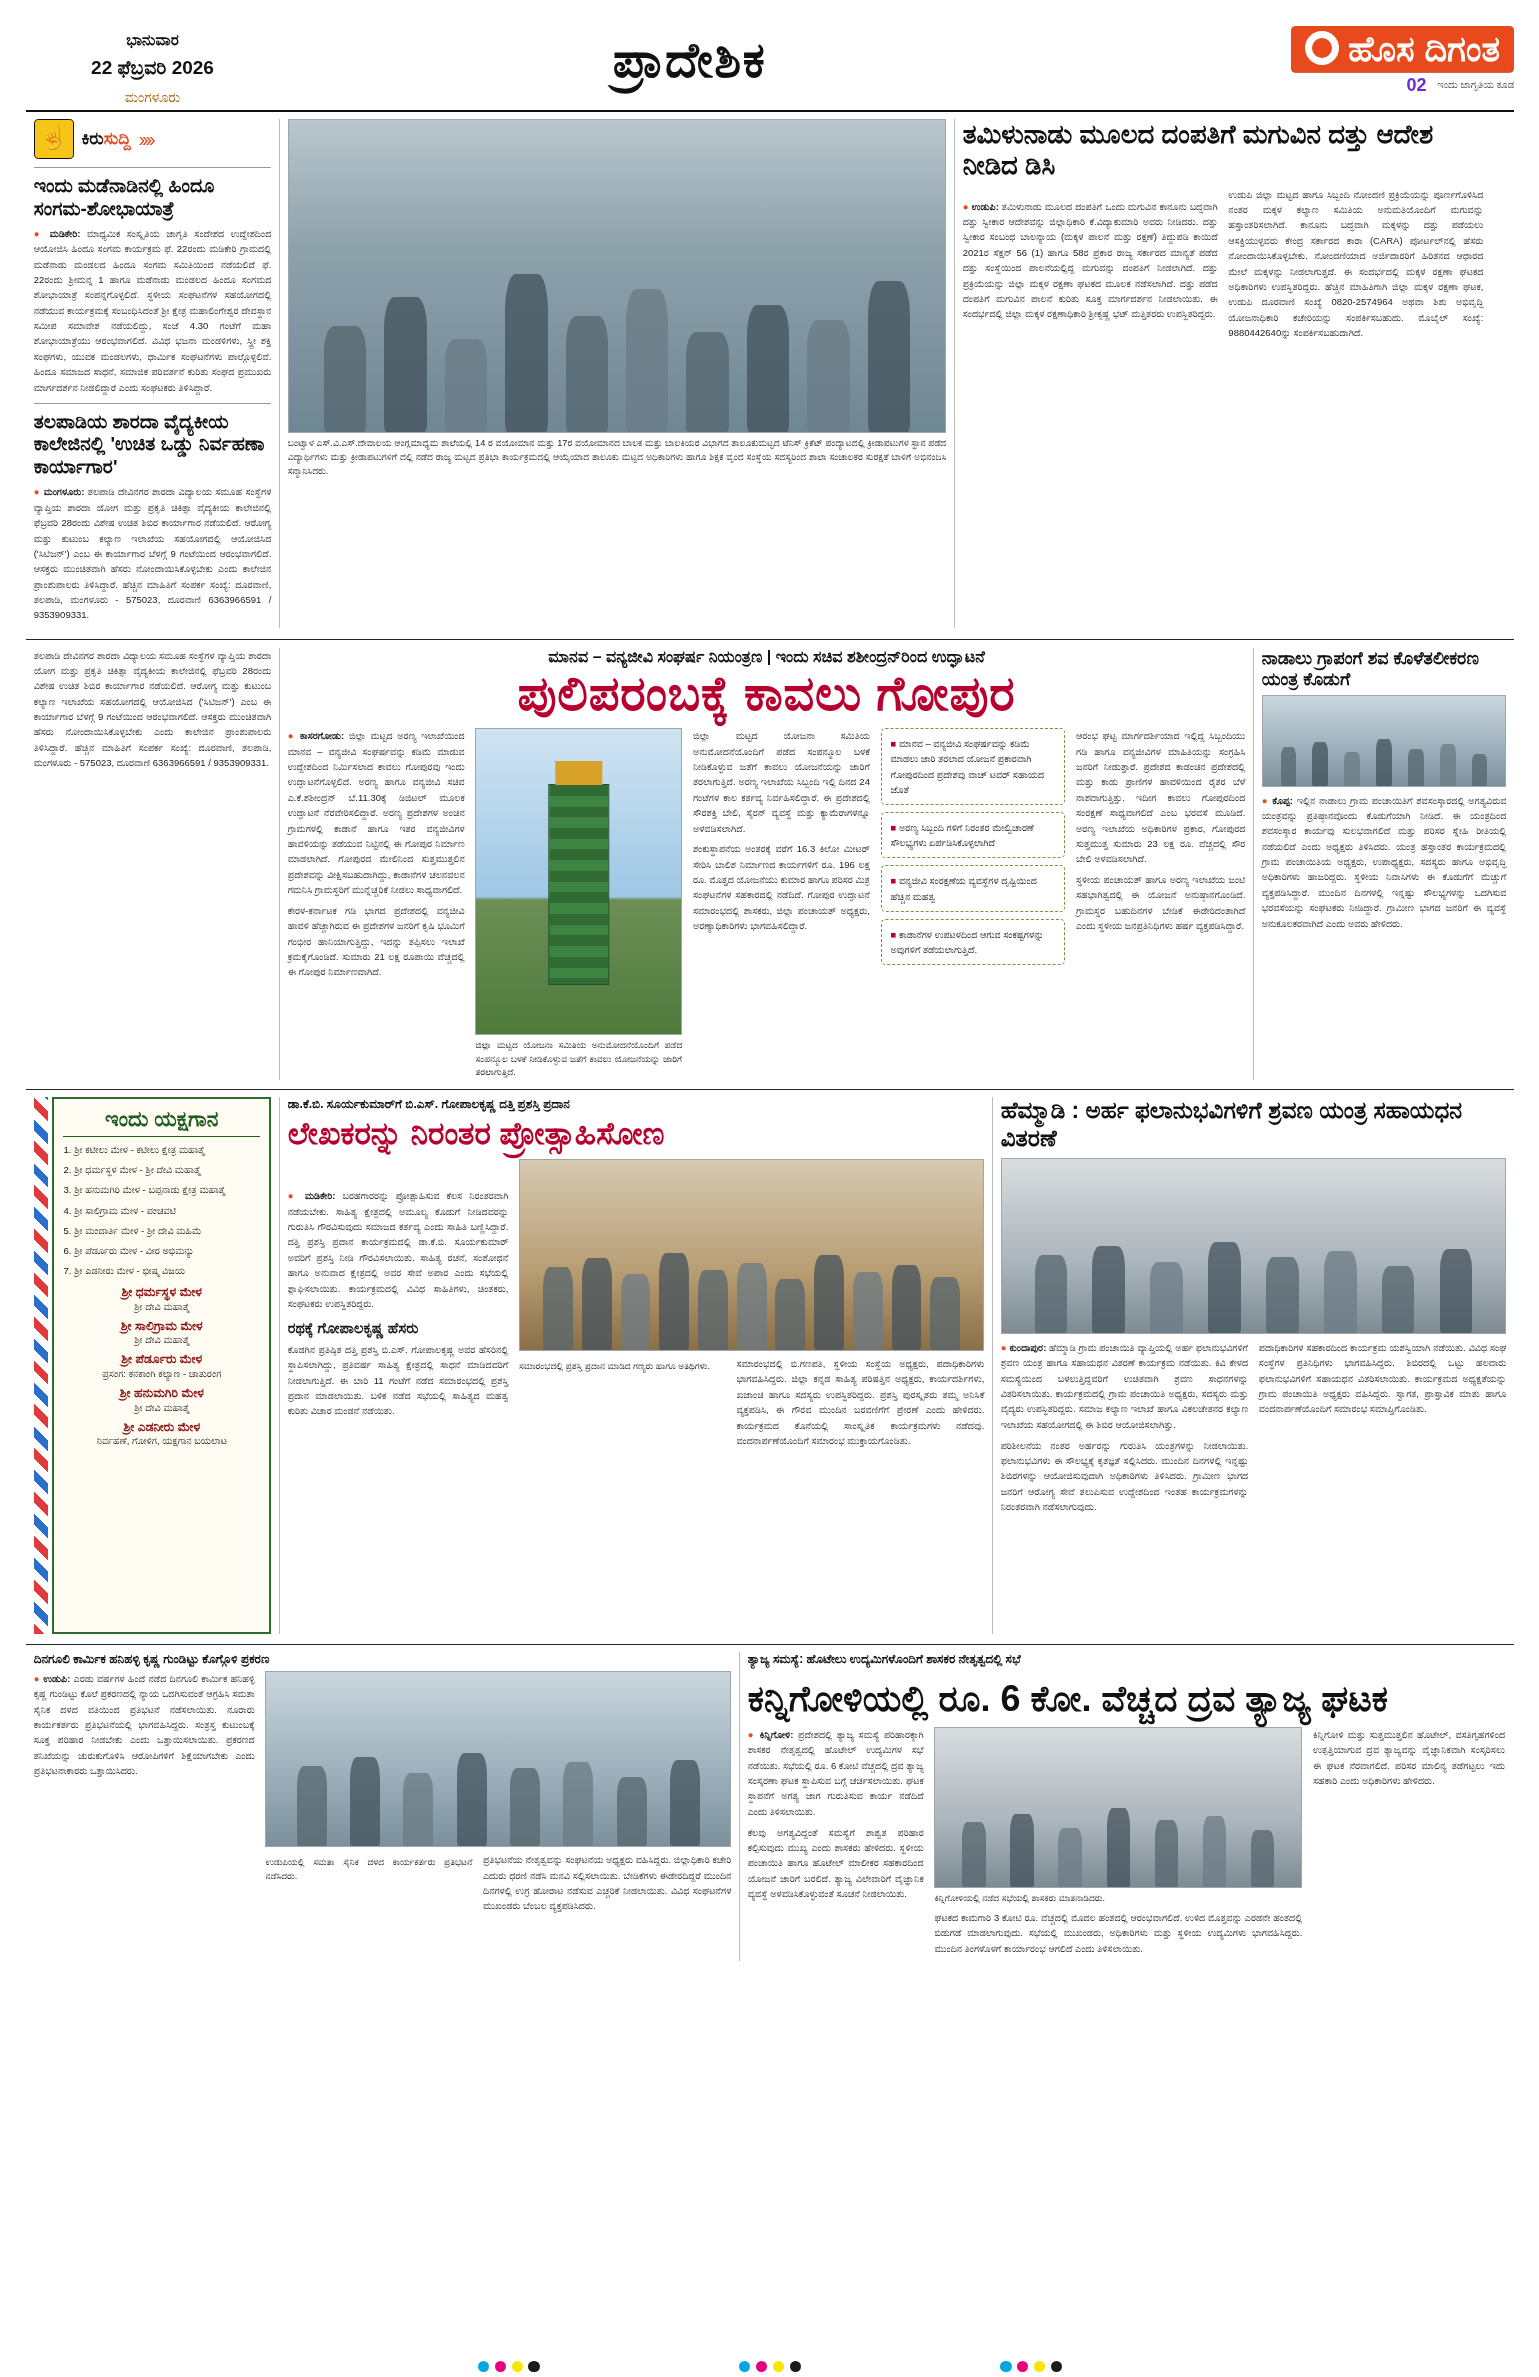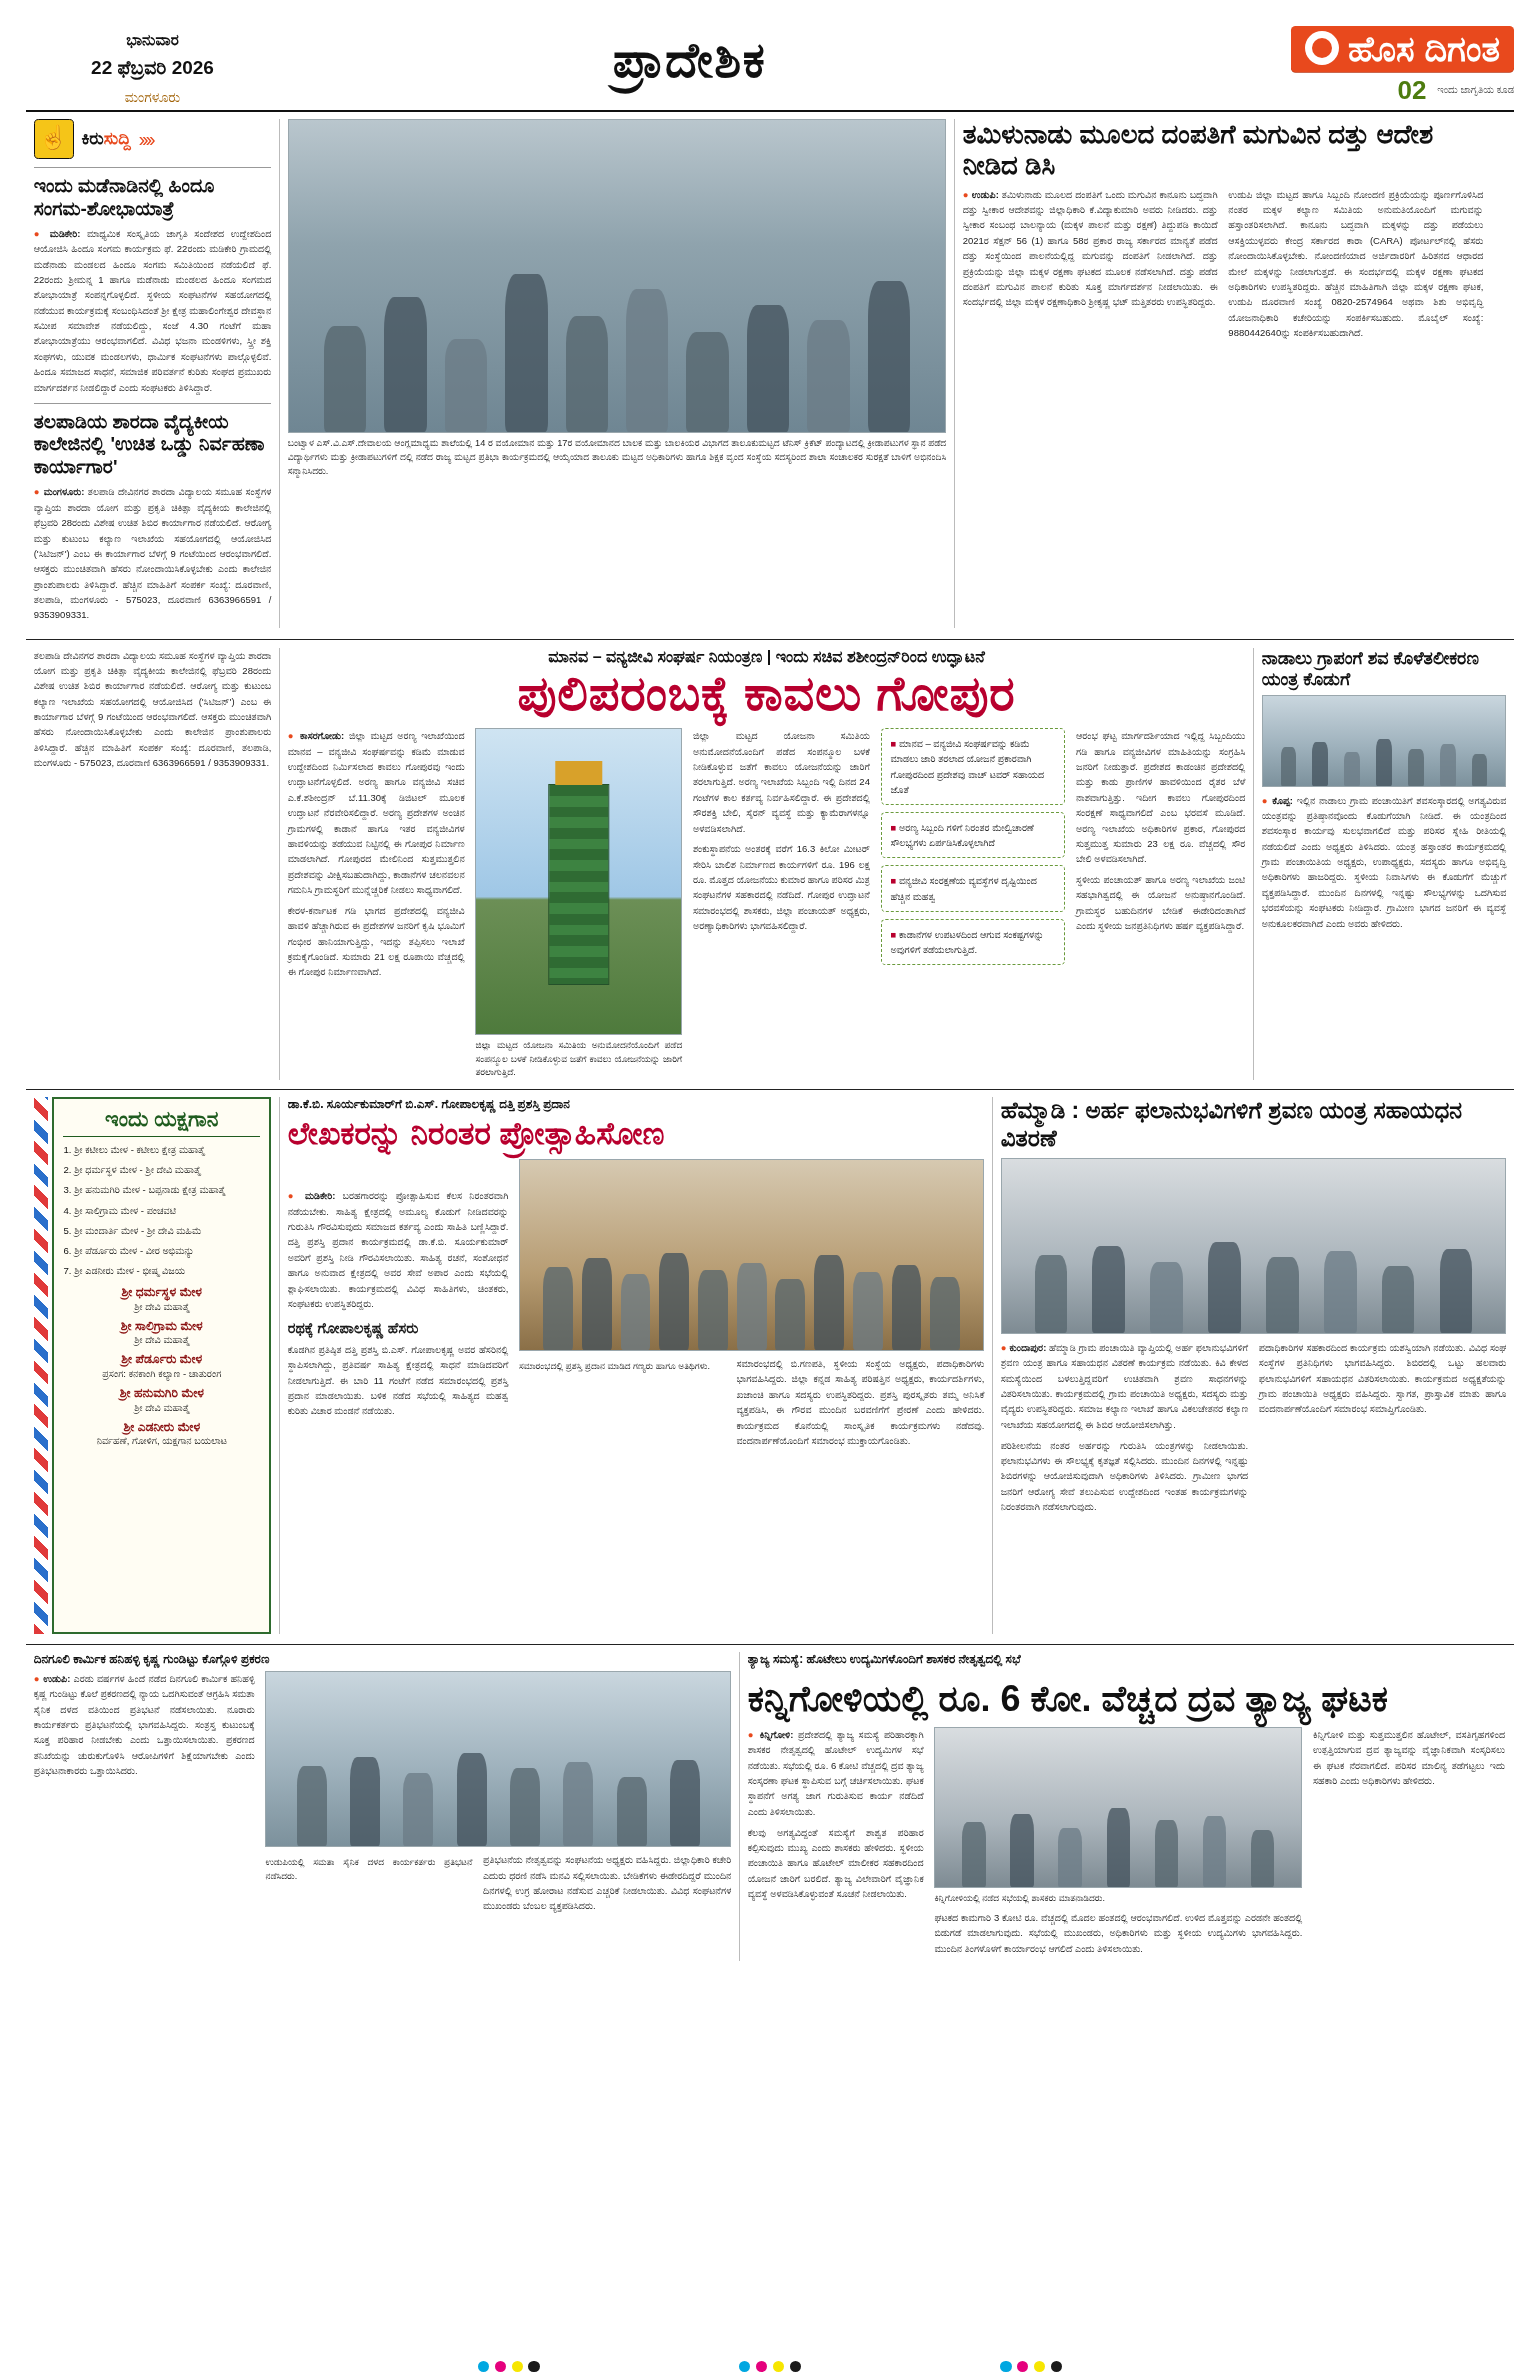--- a/index.html
+++ b/index.html
@@ -22,21 +22,21 @@
   .section-title { flex:1; text-align:center; font-size:49px; font-weight:bold; letter-spacing:1.5px; padding-top:10.7px; }
   .brandblock { width:414px; display:flex; flex-direction:column; align-items:flex-end; padding-top:4.6px; }
   .brandbar {
     background:#e8491d; color:#fff; border-radius:4.6px; padding:4.6px 14px 6.1px 14px;
     display:flex; align-items:center; gap:9.2px; box-shadow:0 0.8px 0 #b93614;
   }
   .brandbar .sun { width:34px; height:34px; border-radius:50%; background:#fff; position:relative; flex:none; }
   .brandbar .sun:after{ content:""; position:absolute; inset:7px; border-radius:50%; background:#e8491d; }
   .brandbar .bname { font-size:35px; font-weight:bold; line-height:1; }
   .brandsub { display:flex; align-items:center; gap:10.7px; margin-top:3.1px; }
-  .pageno { font-size:26px; font-weight:bold; color:#4d7c0f; }
+  .pageno { font-size:18px; font-weight:bold; color:#6d28d9; }
   .brandnote { font-size:10px; color:#444; }
 
   
   .rule-v { border-left:0.8px solid #bbb; }
   .col { padding:0 7.7px; }
   .body-text { font-size:9.5px; line-height:1.62; text-align:justify; color:#1a1a1a; }
   .body-text p { margin:0 0 5.4px 0; }
   .lead-tag { font-weight:bold; }
   .bullet-dot { color:#e8491d; font-weight:bold; }
 
@@ -165,21 +165,21 @@
             <i style="height:58%"></i>
             <i style="height:78%"></i>
         </div>
       </div>
       <div class="caption">ಬಂಟ್ವಾಳ ಎಸ್.ವಿ.ಎಸ್.ದೇವಾಲಯ ಆಂಗ್ಲಮಾಧ್ಯಮ ಶಾಲೆಯಲ್ಲಿ 14 ರ ವಯೋಮಾನ ಮತ್ತು 17ರ ವಯೋಮಾನದ ಬಾಲಕ ಮತ್ತು ಬಾಲಕಿಯರ ವಿಭಾಗದ ತಾಲೂಕುಮಟ್ಟದ ಟೆನಿಸ್ ಕ್ರಿಕೆಟ್ ಪಂದ್ಯಾಟದಲ್ಲಿ ಕ್ರೀಡಾಪಟುಗಳ ಸ್ಥಾನ ಪಡೆದ ವಿದ್ಯಾರ್ಥಿಗಳು ಮತ್ತು ಕ್ರೀಡಾಪಟುಗಳಿಗೆ ದಲ್ಲಿ ನಡೆದ ರಾಜ್ಯ ಮಟ್ಟದ ಪ್ರತಿಭಾ ಕಾರ್ಯಕ್ರಮದಲ್ಲಿ ಆಯ್ಕೆಯಾದ ತಾಲೂಕು ಮಟ್ಟದ ಅಧಿಕಾರಿಗಳು ಹಾಗೂ ಶಿಕ್ಷಕ ವೃಂದ ಸಂಸ್ಥೆಯ ಸದಸ್ಯರಿಂದ ಶಾಲಾ ಸಂಚಾಲಕರ ಸುರಕ್ಷತೆ ಬಾಳಿಗೆ ಅಭಿನಂದಿಸಿ ಸನ್ಮಾನಿಸಿದರು.</div>
     </div>
 
     <div class="col c3 rule-v">
       <h2 class="head">ತಮಿಳುನಾಡು ಮೂಲದ ದಂಪತಿಗೆ ಮಗುವಿನ ದತ್ತು ಆದೇಶ ನೀಡಿದ ಡಿಸಿ</h2>
       <div style="display:flex; gap:10.7px;">
-        <div class="body-text" style="flex:1;">
+        <div class="body-text" style="flex:1;margin-top:12px;">
           <p><span class="bullet-dot">●</span> <span class="lead-tag">ಉಡುಪಿ:</span> <span>ತಮಿಳುನಾಡು ಮೂಲದ ದಂಪತಿಗೆ ಒಂದು ಮಗುವಿನ ಕಾನೂನು ಬದ್ಧವಾಗಿ ದತ್ತು ಸ್ವೀಕಾರ ಆದೇಶವನ್ನು ಜಿಲ್ಲಾಧಿಕಾರಿ ಕೆ.ವಿದ್ಯಾಕುಮಾರಿ ಅವರು ನೀಡಿದರು. ದತ್ತು ಸ್ವೀಕಾರ ಸಂಬಂಧ ಬಾಲನ್ಯಾಯ (ಮಕ್ಕಳ ಪಾಲನೆ ಮತ್ತು ರಕ್ಷಣೆ) ತಿದ್ದುಪಡಿ ಕಾಯಿದೆ 2021ರ ಸೆಕ್ಷನ್ 56 (1) ಹಾಗೂ 58ರ ಪ್ರಕಾರ ರಾಜ್ಯ ಸರ್ಕಾರದ ಮಾನ್ಯತೆ ಪಡೆದ ದತ್ತು ಸಂಸ್ಥೆಯಿಂದ ಪಾಲನೆಯಲ್ಲಿದ್ದ ಮಗುವನ್ನು ದಂಪತಿಗೆ ನೀಡಲಾಗಿದೆ. ದತ್ತು ಪ್ರಕ್ರಿಯೆಯನ್ನು ಜಿಲ್ಲಾ ಮಕ್ಕಳ ರಕ್ಷಣಾ ಘಟಕದ ಮೂಲಕ ನಡೆಸಲಾಗಿದೆ. ದತ್ತು ಪಡೆದ ದಂಪತಿಗೆ ಮಗುವಿನ ಪಾಲನೆ ಕುರಿತು ಸೂಕ್ತ ಮಾರ್ಗದರ್ಶನ ನೀಡಲಾಯಿತು. ಈ ಸಂದರ್ಭದಲ್ಲಿ ಜಿಲ್ಲಾ ಮಕ್ಕಳ ರಕ್ಷಣಾಧಿಕಾರಿ ಶ್ರೀಕೃಷ್ಣ ಭಟ್ ಮತ್ತಿತರರು ಉಪಸ್ಥಿತರಿದ್ದರು.</span></p>
         </div>
         <div class="body-text" style="flex:1;">
           <p>ಉಡುಪಿ ಜಿಲ್ಲಾ ಮಟ್ಟದ ಹಾಗೂ ಸಿಬ್ಬಂದಿ ನೋಂದಣಿ ಪ್ರಕ್ರಿಯೆಯನ್ನು ಪೂರ್ಣಗೊಳಿಸಿದ ನಂತರ ಮಕ್ಕಳ ಕಲ್ಯಾಣ ಸಮಿತಿಯ ಅನುಮತಿಯೊಂದಿಗೆ ಮಗುವನ್ನು ಹಸ್ತಾಂತರಿಸಲಾಗಿದೆ. ಕಾನೂನು ಬದ್ಧವಾಗಿ ಮಕ್ಕಳನ್ನು ದತ್ತು ಪಡೆಯಲು ಆಸಕ್ತಿಯುಳ್ಳವರು ಕೇಂದ್ರ ಸರ್ಕಾರದ ಕಾರಾ (CARA) ಪೋರ್ಟಲ್‌ನಲ್ಲಿ ಹೆಸರು ನೋಂದಾಯಿಸಿಕೊಳ್ಳಬೇಕು. ನೋಂದಣಿಯಾದ ಅರ್ಜಿದಾರರಿಗೆ ಹಿರಿತನದ ಆಧಾರದ ಮೇಲೆ ಮಕ್ಕಳನ್ನು ನೀಡಲಾಗುತ್ತದೆ. ಈ ಸಂದರ್ಭದಲ್ಲಿ ಮಕ್ಕಳ ರಕ್ಷಣಾ ಘಟಕದ ಅಧಿಕಾರಿಗಳು ಉಪಸ್ಥಿತರಿದ್ದರು. ಹೆಚ್ಚಿನ ಮಾಹಿತಿಗಾಗಿ ಜಿಲ್ಲಾ ಮಕ್ಕಳ ರಕ್ಷಣಾ ಘಟಕ, ಉಡುಪಿ ದೂರವಾಣಿ ಸಂಖ್ಯೆ 0820-2574964 ಅಥವಾ ಶಿಶು ಅಭಿವೃದ್ಧಿ ಯೋಜನಾಧಿಕಾರಿ ಕಚೇರಿಯನ್ನು ಸಂಪರ್ಕಿಸಬಹುದು. ಮೊಬೈಲ್ ಸಂಖ್ಯೆ: 9880442640ನ್ನು ಸಂಪರ್ಕಿಸಬಹುದಾಗಿದೆ.</p>
         </div>
       </div>
     </div>
   </div>
 
   <div class="feature">

